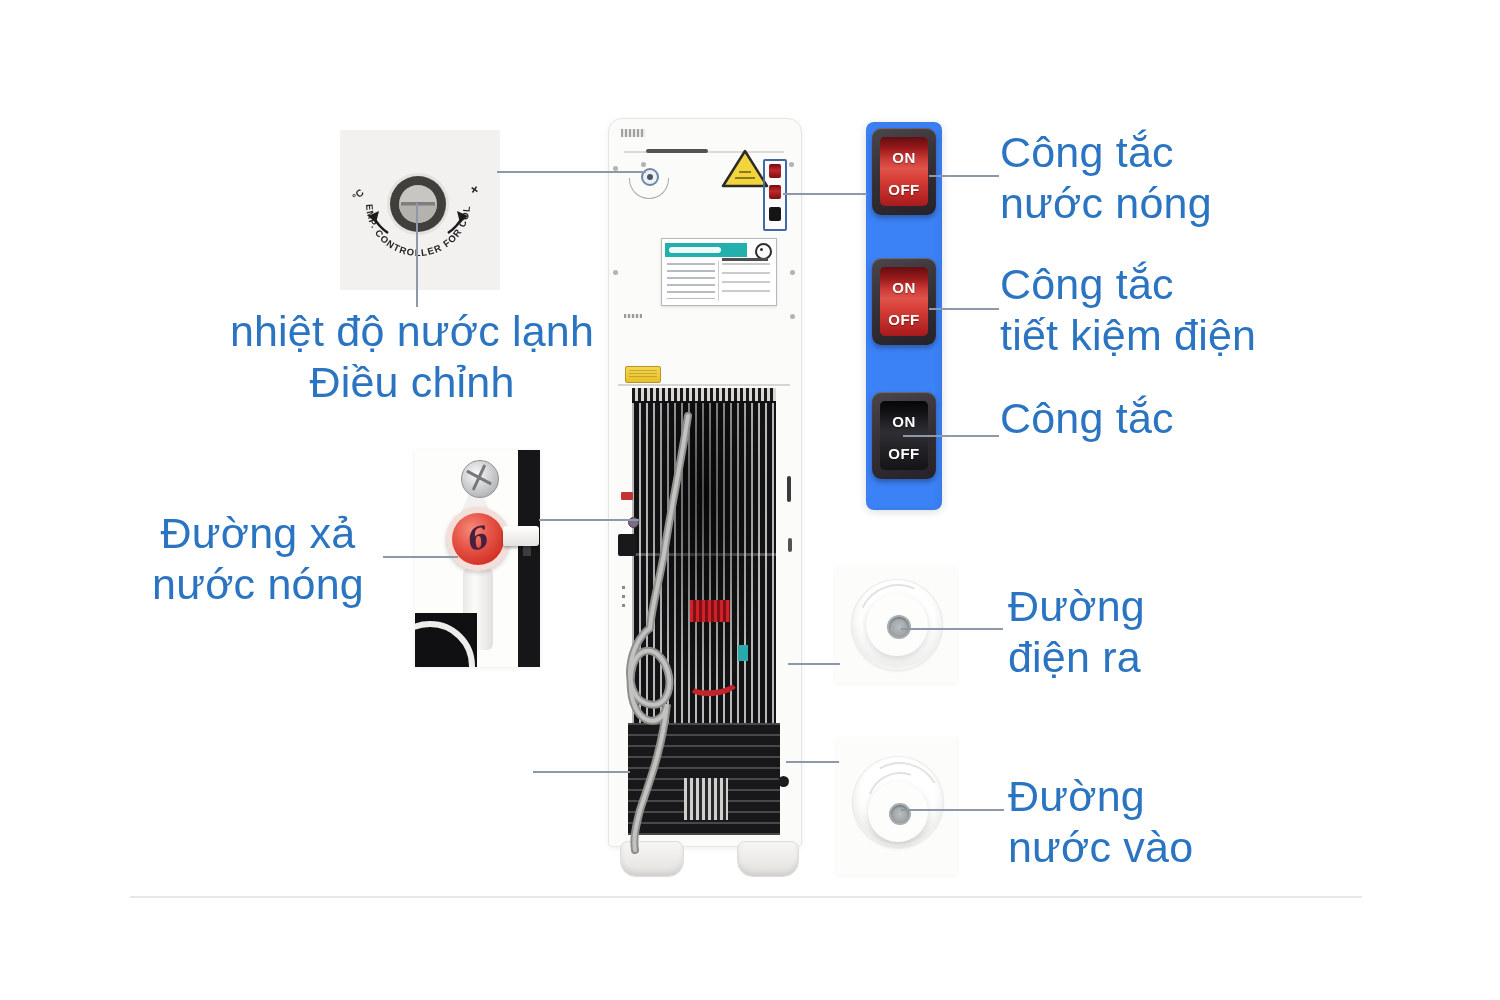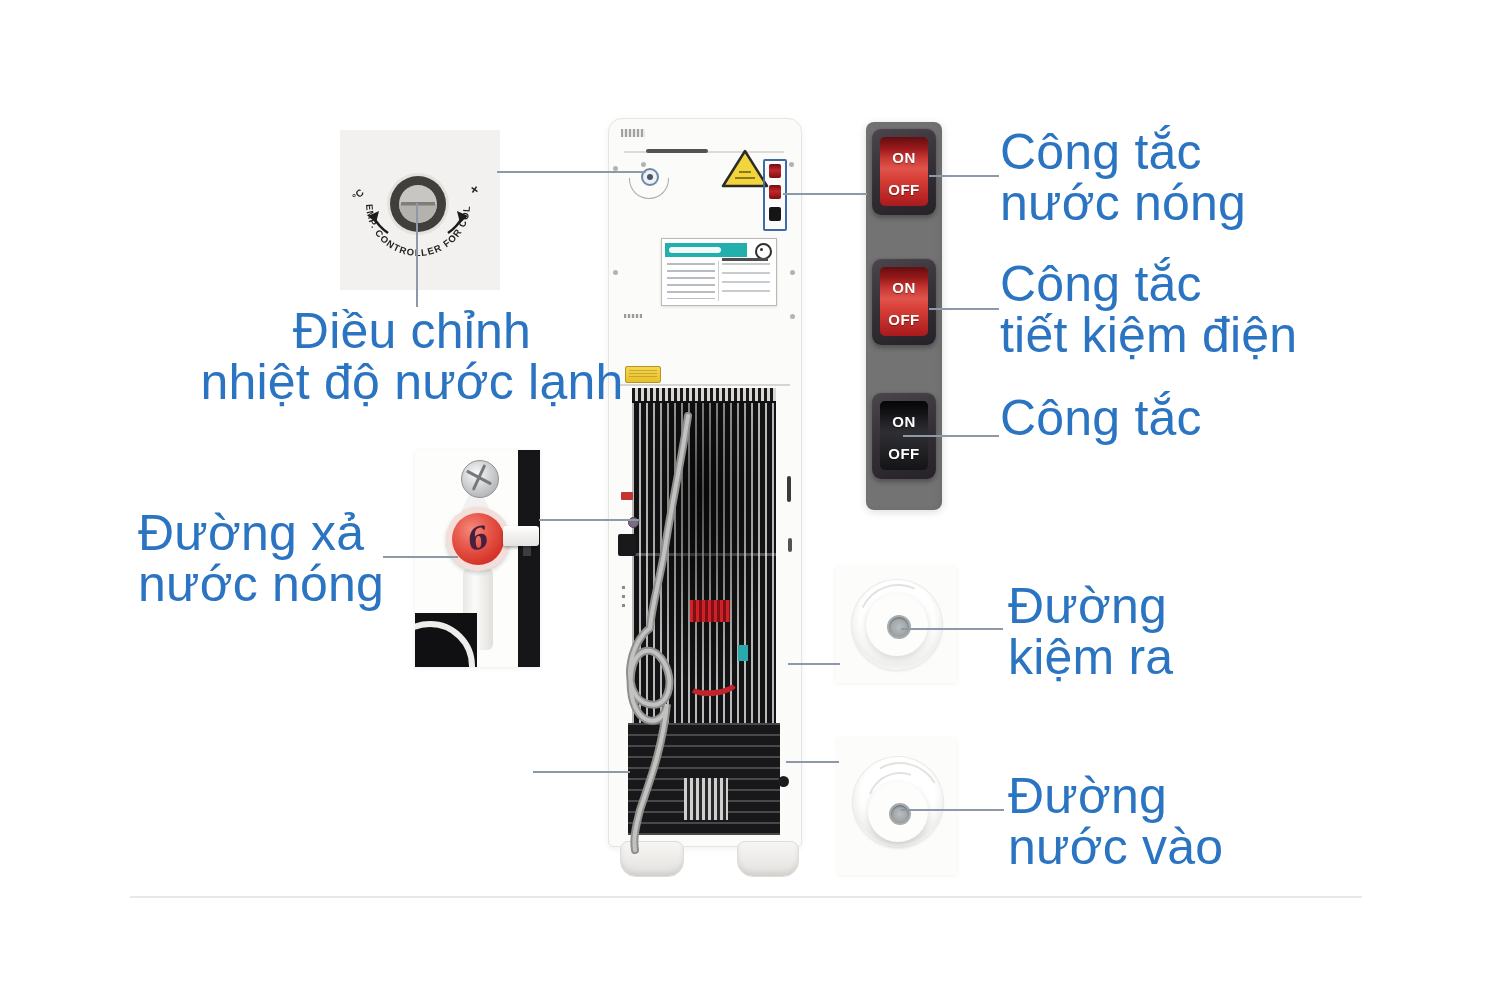--- a/index.html
+++ b/index.html
@@ -1,24 +1,24 @@
 <!DOCTYPE html>
 <html><head>
 <meta charset="utf-8">
 <style>
   html,body{margin:0;padding:0;background:#ffffff;}
   #stage{
     position:relative;width:1500px;height:1000px;background:#ffffff;overflow:hidden;
     font-family:"Liberation Sans","DejaVu Sans",sans-serif;
   }
   
-  .lbl{position:absolute;color:#2b74c2;font-size:50px;line-height:51px;z-index:4;letter-spacing:.2px;}
+  .lbl{position:absolute;color:#2b74c2;font-size:43px;line-height:51px;z-index:4;letter-spacing:.2px;}
   .lbl div{white-space:nowrap;}
   .lbl.center{text-align:center;}
-  .lbl.right{text-align:left;}
+  .lbl.right{text-align:center;}
   
   .line{position:absolute;background:#8d99a8;height:2px;z-index:6;}
   .vline{position:absolute;background:#8d99a8;width:2px;z-index:6;}
   .floor{position:absolute;left:130px;top:896px;width:1232px;height:2px;background:#e6e9ec;z-index:0;}
 
   
   #machine{position:absolute;left:608px;top:118px;width:192px;height:760px;z-index:1;}
   .m-body{position:absolute;left:0;top:0;width:192px;height:727px;background:#fbfbf9;
     border:1px solid #e6e5e2;border-radius:14px 14px 5px 5px;box-shadow:0 2px 6px rgba(0,0,0,.06);}
   .m-topmark{position:absolute;left:13px;top:11px;width:24px;height:8px;
@@ -79,21 +79,21 @@
   .m-fanstripe{position:absolute;left:56px;top:55px;width:44px;height:42px;
     background:repeating-linear-gradient(90deg,#cfcfcd 0 3px,#28282a 3px 6px);}
   .m-blackdot{position:absolute;left:170px;top:658px;width:11px;height:11px;background:#1c1c1e;border-radius:50%;}
   .m-foot{position:absolute;top:723px;height:34px;background:linear-gradient(180deg,#f7f6f4,#e2e1de);
     border:1px solid #dddcd9;border-radius:8px 8px 16px 16px;box-shadow:inset 0 -4px 5px rgba(0,0,0,.08);}
 
   
   #temp-callout{position:absolute;left:340px;top:130px;width:160px;height:160px;background:#f2f1ef;z-index:2;}
 
   
-  #switch-strip{position:absolute;left:866px;top:122px;width:76px;height:388px;background:#737373;border-radius:8px;
+  #switch-strip{position:absolute;left:866px;top:122px;width:76px;height:388px;background:#3b82f6;border-radius:8px;
     box-shadow:0 2px 8px rgba(0,0,0,.14), inset -3px 0 6px rgba(0,0,0,.06);z-index:2;}
   .switch{position:absolute;left:6px;width:64px;height:87px;}
   .sw-frame{position:absolute;inset:0;border-radius:9px;
     background:linear-gradient(160deg,#4b454c 0%,#332e33 55%,#262229 100%);
     box-shadow:0 3px 5px rgba(0,0,0,.3), inset 0 1px 1px rgba(255,255,255,.22);}
   .sw-rocker{position:absolute;left:8px;top:9px;width:48px;height:69px;border-radius:5px;overflow:hidden;}
   .sw-rocker.red{background:linear-gradient(180deg,#8f1416 0%,#b21d1f 16%,#e0544b 46%,#d84038 60%,#a81a1c 100%);}
   .sw-rocker.black{background:linear-gradient(180deg,#08080a 0%,#2e2e33 46%,#141417 100%);}
   .sw-rocker::before{content:"";position:absolute;left:0;top:0;width:100%;height:30%;
     background:linear-gradient(180deg,rgba(0,0,0,.30),rgba(0,0,0,0));}
@@ -300,22 +300,22 @@
   <div class="line" style="left:903px;top:435px;width:96px;"></div>
   <div class="line" style="left:383px;top:556px;width:75px;"></div>
   <div class="line" style="left:539px;top:519px;width:101px;"></div>
   <div class="line" style="left:533px;top:771px;width:97px;"></div>
   <div class="line" style="left:788px;top:663px;width:52px;"></div>
   <div class="line" style="left:901px;top:628px;width:102px;"></div>
   <div class="line" style="left:786px;top:761px;width:53px;"></div>
   <div class="line" style="left:901px;top:809px;width:103px;"></div>
 
   <div class="lbl center" style="left:180px;top:306px;width:464px;">
+    <div>nhiệt độ nước lạnh</div>
     <div>Điều chỉnh</div>
-    <div>nhiệt độ nước lạnh</div>
   </div>
 
   <div class="lbl" style="left:1000px;top:127px;">
     <div>Công tắc</div>
     <div>nước nóng</div>
   </div>
 
   <div class="lbl" style="left:1000px;top:259px;">
     <div>Công tắc</div>
     <div>tiết kiệm điện</div>
@@ -325,21 +325,21 @@
     <div>Công tắc</div>
   </div>
 
   <div class="lbl right" style="left:138px;top:508px;width:240px;">
     <div>Đường xả</div>
     <div>nước nóng</div>
   </div>
 
   <div class="lbl" style="left:1008px;top:581px;">
     <div>Đường</div>
-    <div>kiệm ra</div>
+    <div>điện ra</div>
   </div>
 
   <div class="lbl" style="left:1008px;top:771px;">
     <div>Đường</div>
     <div>nước vào</div>
   </div>
 
   <div class="lbl center" style="left:296px;top:751px;width:240px;">
   </div>
 

